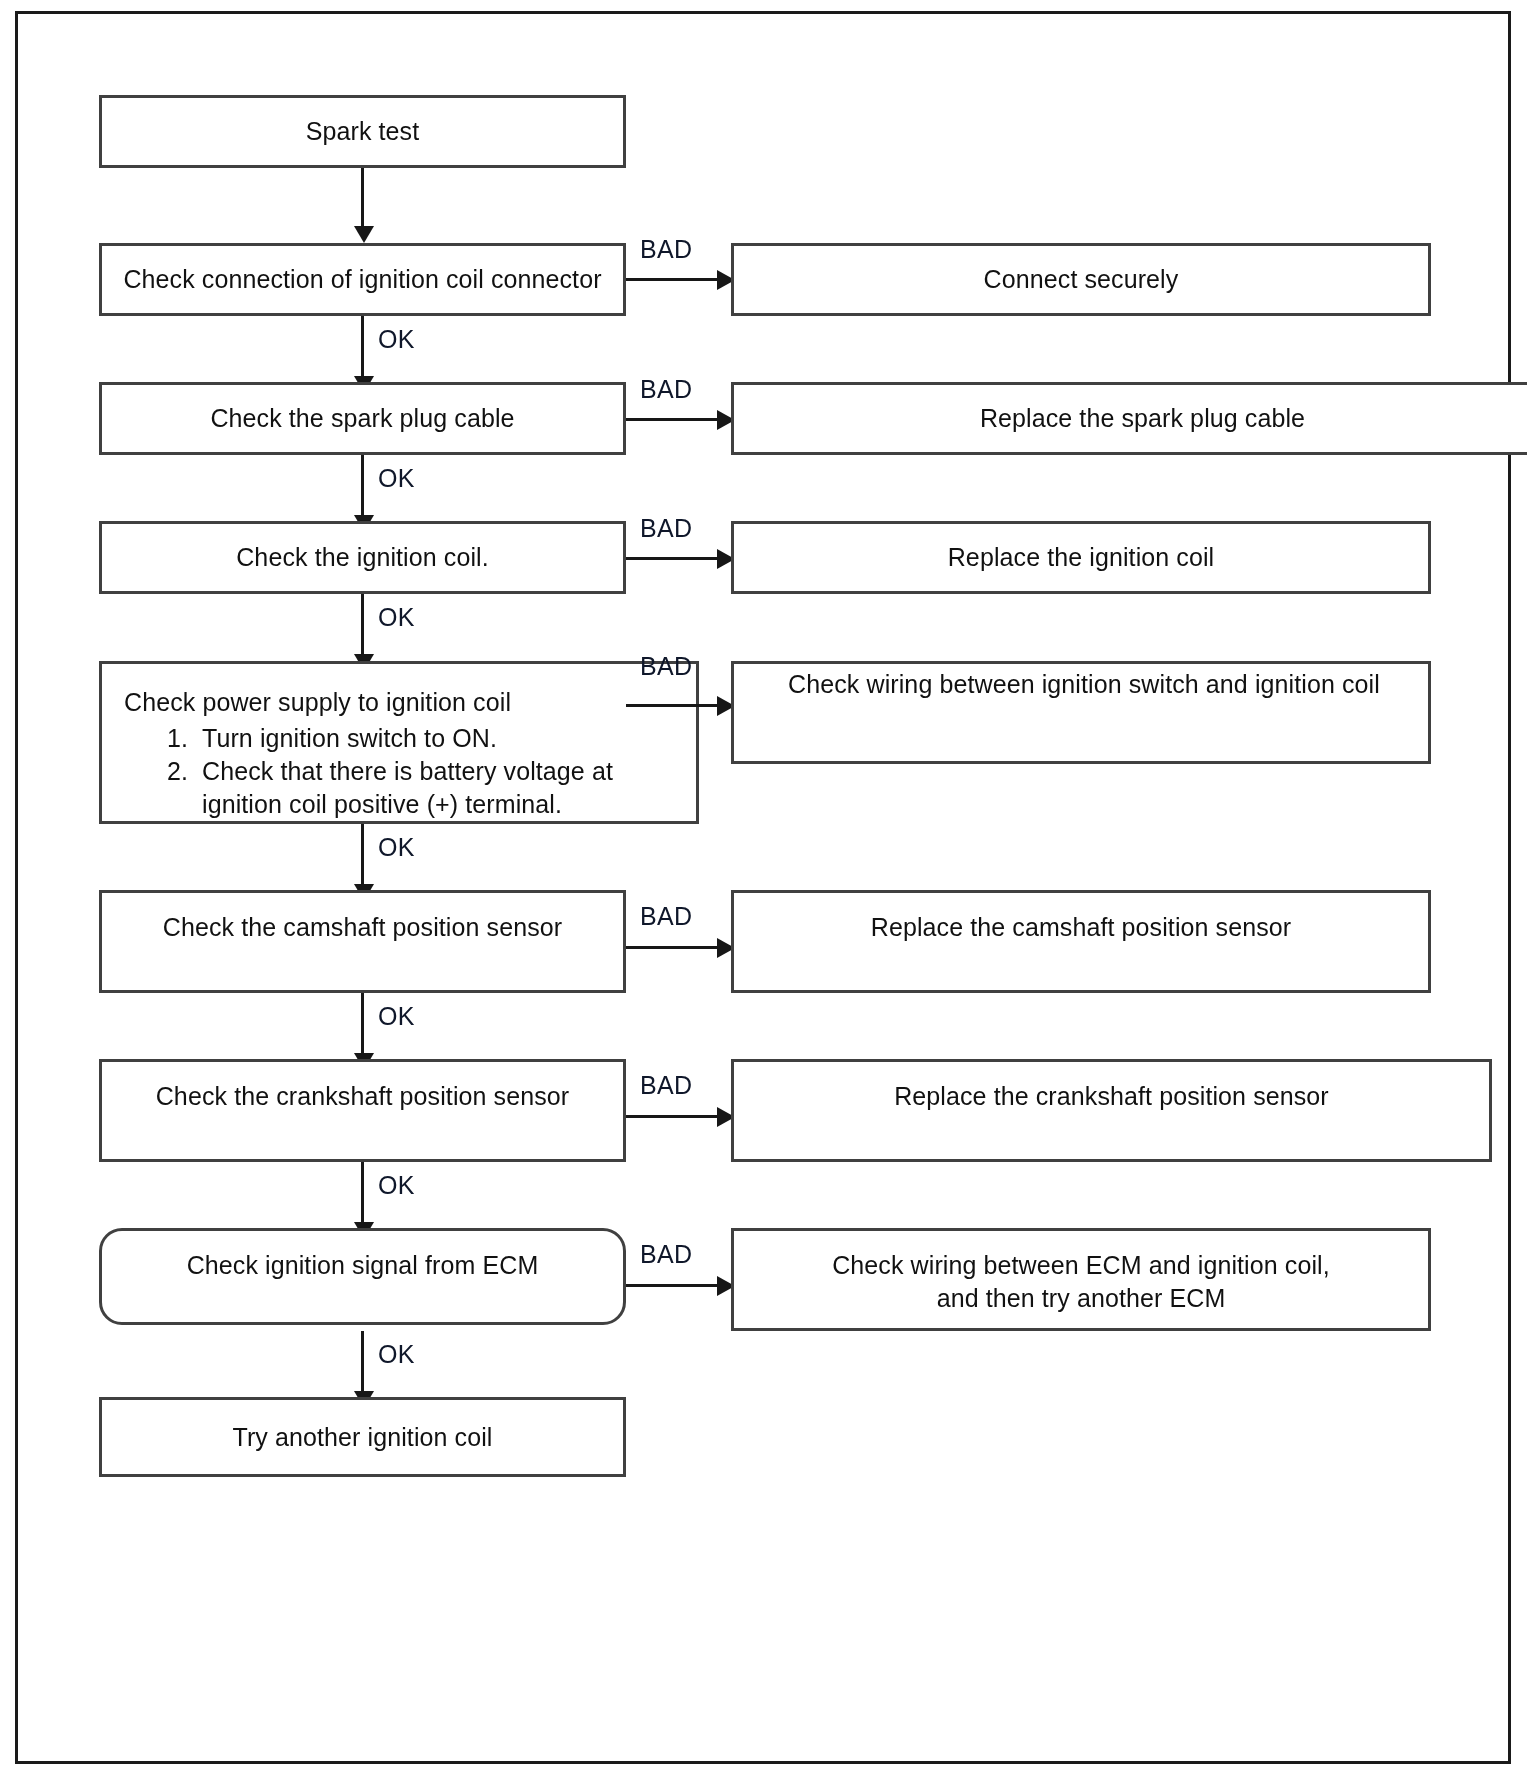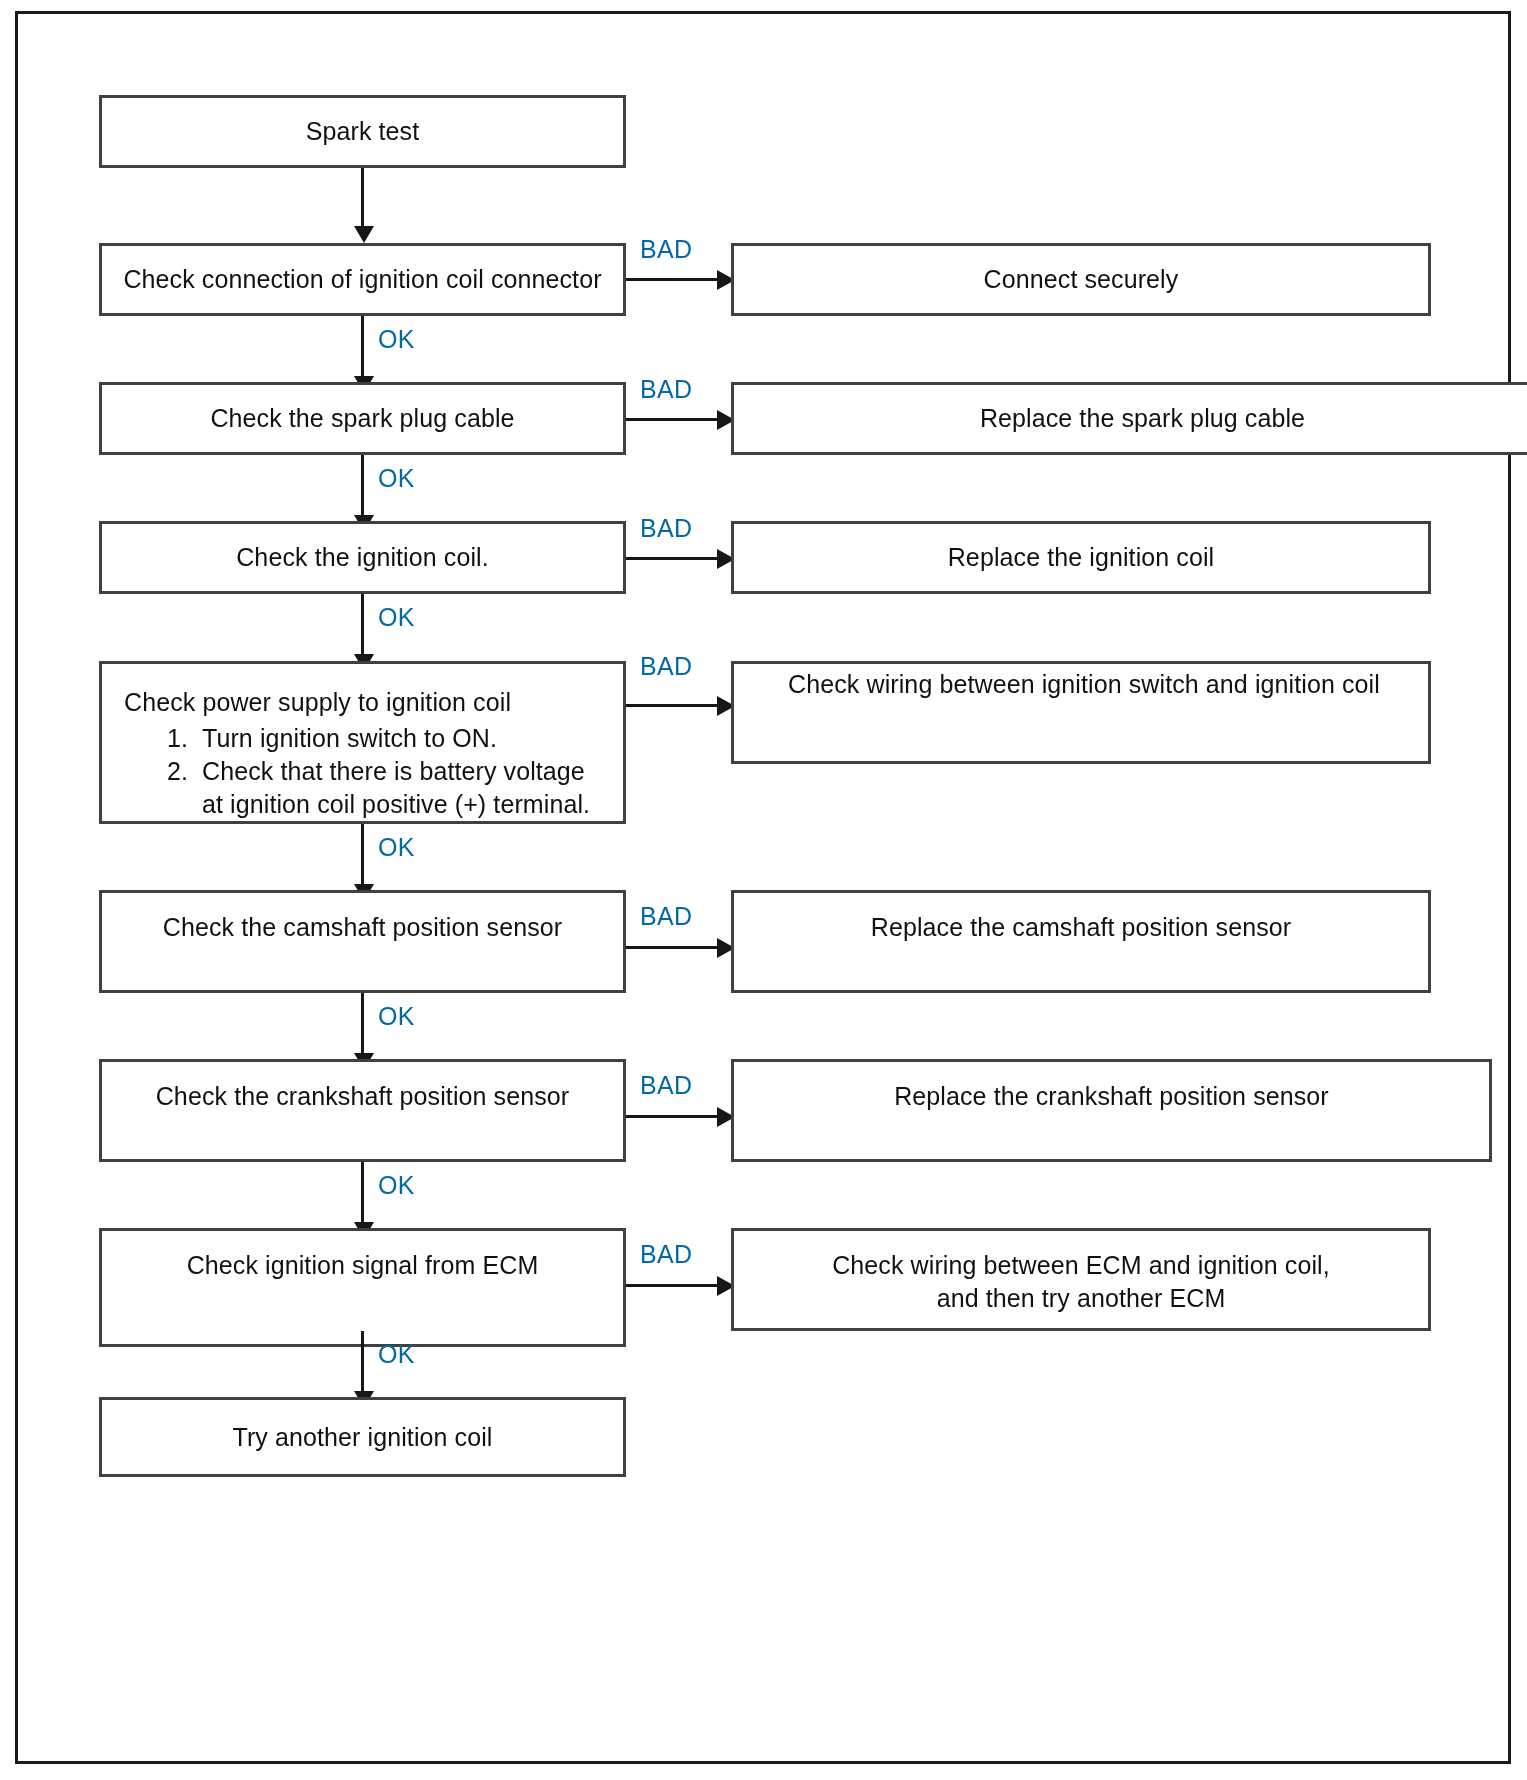--- a/index.html
+++ b/index.html
@@ -108,21 +108,21 @@
     position: absolute;
     width: 0;
     height: 0;
     border-top: 10px solid transparent;
     border-bottom: 10px solid transparent;
     border-left: 18px solid #171717;
   }
   .edge-label {
     position: absolute;
     font-size: 25px;
-    color: #0369a1;
+    color: #0f172a;
     letter-spacing: 0.3px;
     white-space: nowrap;
   }
 </style>
 </head>
 <body>
 
 <div id="page">
   <div class="outer-frame">
 
@@ -167,21 +167,21 @@
     <div class="arrow-right" style="left:699px; top:535px;"></div>
     <div class="edge-label" style="left:622px; top:500px;">BAD</div>
     <div class="node center-mid" style="left:713px; top:507px; width:700px; height:73px;">
       <span class="node-text">Replace the ignition coil</span>
     </div>
 
     <div class="vline" style="left:343px; top:580px; height:64px;"></div>
     <div class="arrow-down" style="left:336px; top:640px;"></div>
     <div class="edge-label" style="left:360px; top:589px;">OK</div>
 
-    <div class="node listbox" style="left:81px; top:647px; width:527px; height:163px;">
+    <div class="node listbox" style="left:81px; top:647px; width:600px; height:163px;">
       <span class="lead">Check power supply to ignition coil</span>
       <ol>
         <li>Turn ignition switch to ON.</li>
         <li>Check that there is battery voltage at ignition coil positive (+) terminal.</li>
       </ol>
     </div>
     <div class="hline" style="left:608px; top:690px; width:98px;"></div>
     <div class="arrow-right" style="left:699px; top:682px;"></div>
     <div class="edge-label" style="left:622px; top:638px;">BAD</div>
     <div class="node left-top" style="left:713px; top:647px; width:700px; height:103px;">
@@ -213,21 +213,21 @@
     <div class="arrow-right" style="left:699px; top:1093px;"></div>
     <div class="edge-label" style="left:622px; top:1057px;">BAD</div>
     <div class="node center-top" style="left:713px; top:1045px; width:761px; height:103px;">
       <span class="node-text">Replace the crankshaft position sensor</span>
     </div>
 
     <div class="vline" style="left:343px; top:1148px; height:64px;"></div>
     <div class="arrow-down" style="left:336px; top:1208px;"></div>
     <div class="edge-label" style="left:360px; top:1157px;">OK</div>
 
-    <div class="node center-top" style="left:81px; top:1214px; width:527px; height:119px;">
+    <div class="node center-top" style="left:81px; top:1214px; width:527px; height:97px;border-radius:23px;">
       <span class="node-text">Check ignition signal from ECM</span>
     </div>
     <div class="hline" style="left:608px; top:1270px; width:98px;"></div>
     <div class="arrow-right" style="left:699px; top:1262px;"></div>
     <div class="edge-label" style="left:622px; top:1226px;">BAD</div>
     <div class="node center-top" style="left:713px; top:1214px; width:700px; height:103px;">
       <span class="node-text">Check wiring between ECM and ignition coil,
 and then try another ECM</span>
     </div>
 

